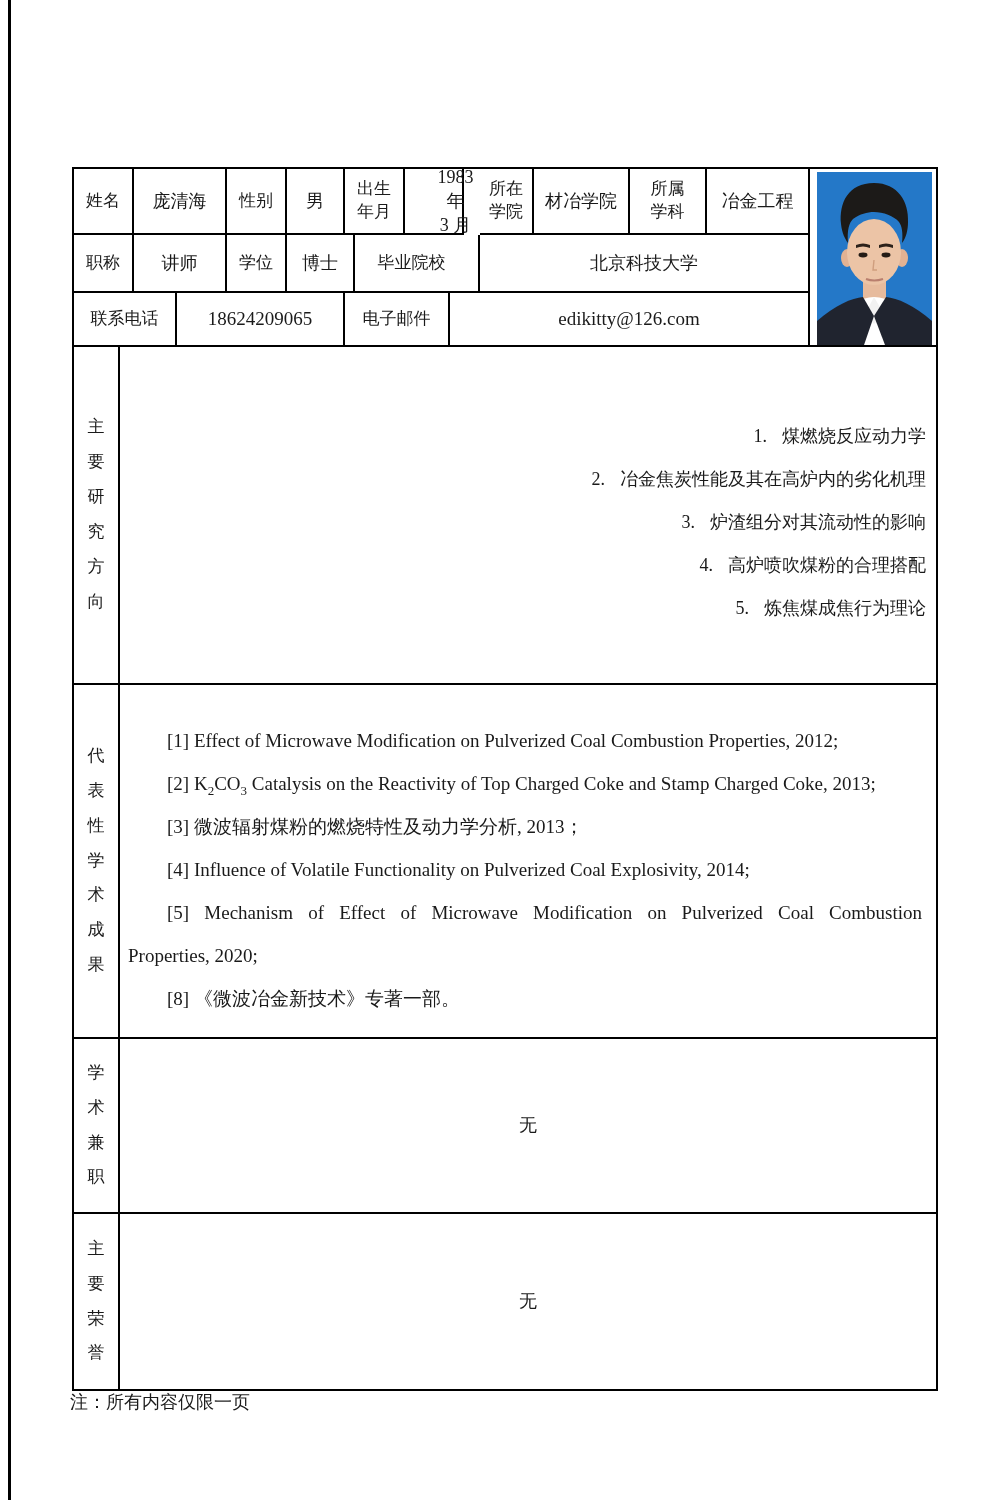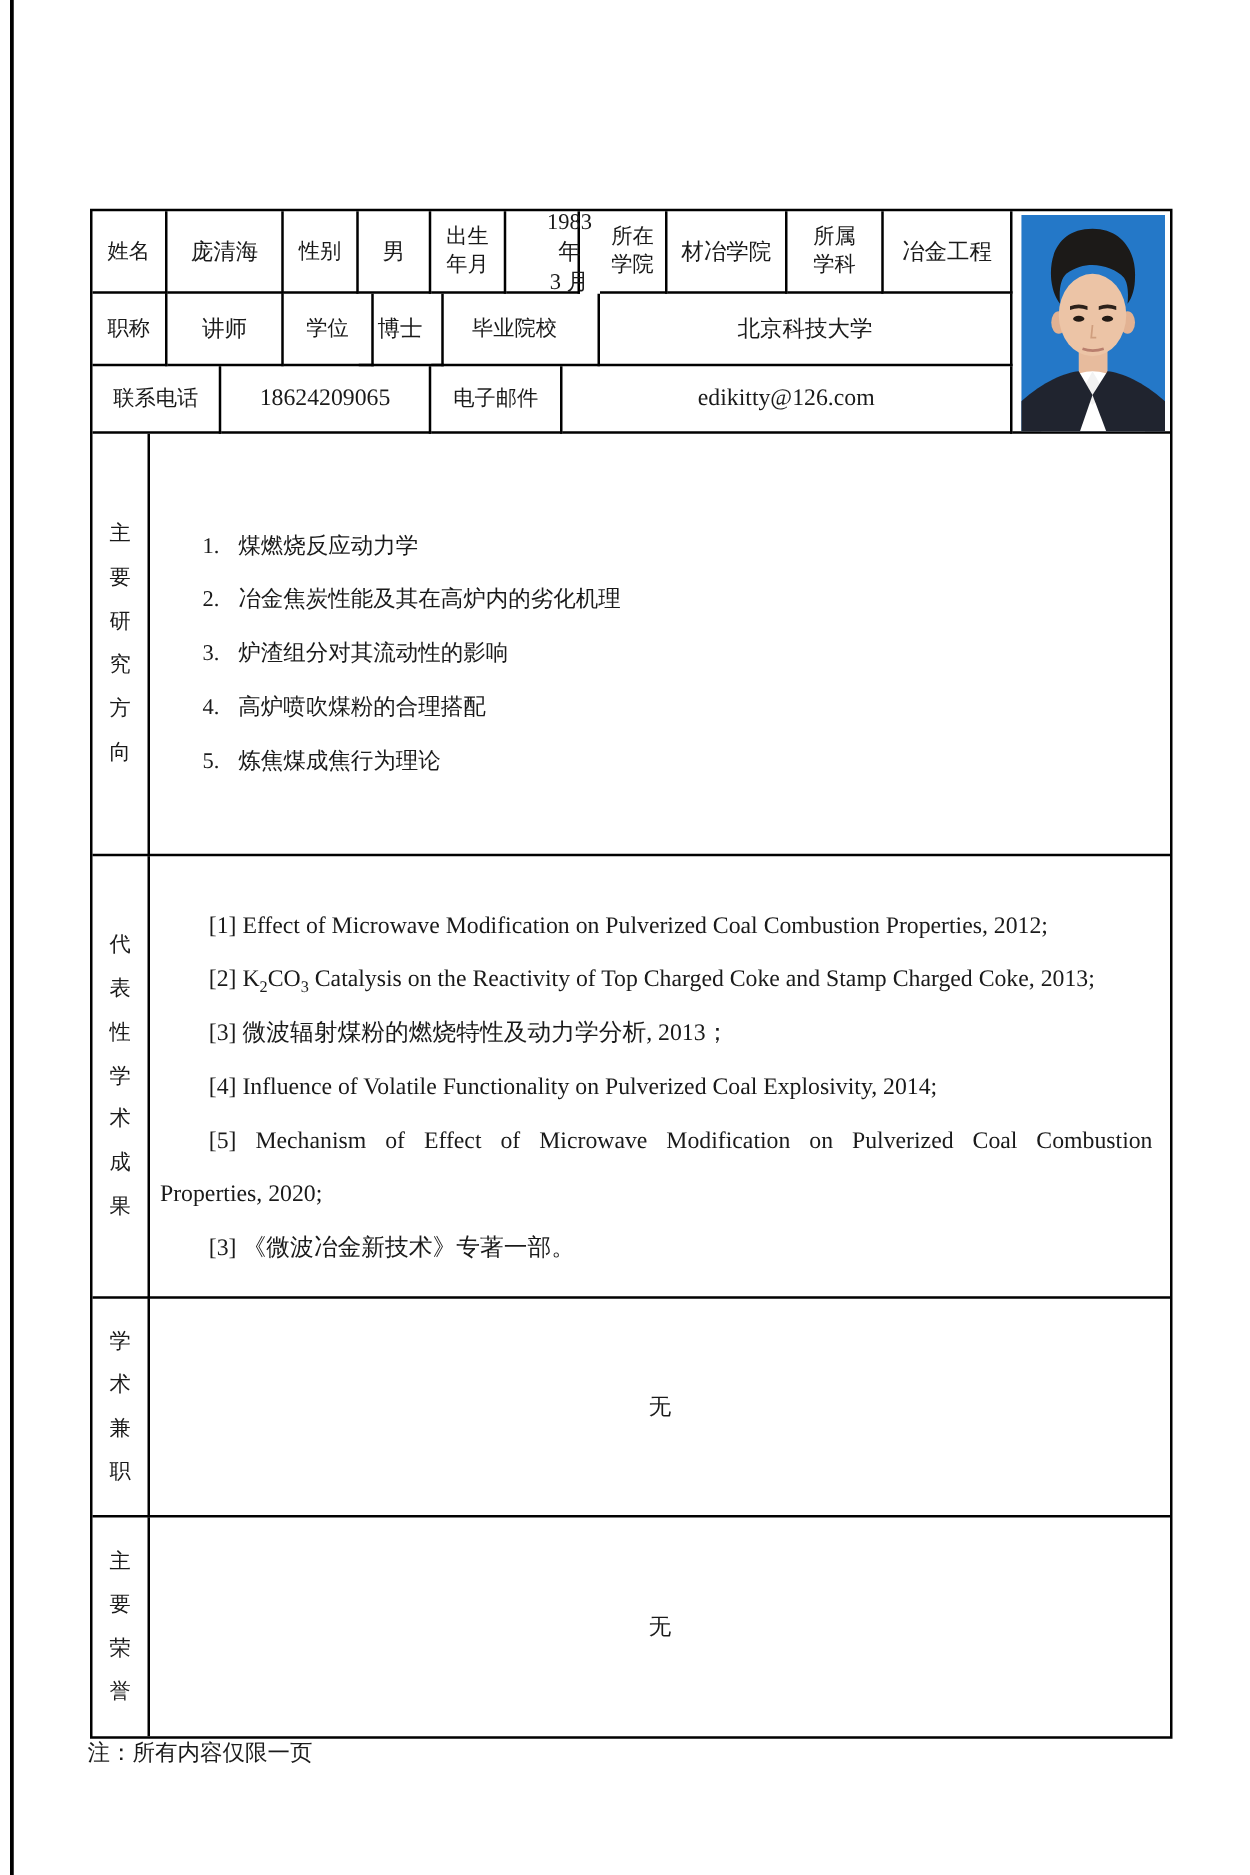--- a/index.html
+++ b/index.html
@@ -82,55 +82,55 @@
         <path d="M49,107 Q57,110 66,107" fill="none" stroke="#b97f6e" stroke-width="2"></path>
         <path d="M16,173 L16,152 C28,134 44,125 57,125 C71,125 87,134 99,152 L99,173 Z" fill="#ffffff"></path>
         <path d="M57,125 L48,142 L57,152 L67,142 Z" fill="#f2f2f2"></path>
         <path d="M0,173 L0,149 C18,133 35,126 46,125 L57,144 L47,173 Z" fill="#20242f"></path>
         <path d="M115,173 L115,149 C97,133 80,126 69,125 L57,144 L68,173 Z" fill="#20242f"></path>
       </svg>
     </div>
 
     <div class="cell" style="left:0;top:66px;width:60px;height:58px;">职称</div>
     <div class="cell value" style="left:60px;top:66px;width:93px;height:58px;">讲师</div>
-    <div class="cell" style="left:153px;top:66px;width:72px;height:58px;">学位</div>
+    <div class="cell" style="left:153px;top:66px;width:60px;height:58px;">学位</div>
     <div class="cell value" style="left:213px;top:66px;width:68px;height:58px;">博士</div>
     <div class="cell value" style="left:406px;top:66px;width:330px;height:58px;">北京科技大学</div>
     <div class="cell" style="left:271px;top:66px;width:135px;height:58px;">毕业院校</div>
 
     <div class="cell" style="left:0;top:124px;width:103px;height:54px;">联系电话</div>
     <div class="cell latin" style="left:103px;top:124px;width:168px;height:54px;">18624209065</div>
     <div class="cell" style="left:271px;top:124px;width:105px;height:54px;">电子邮件</div>
     <div class="cell latin" style="left:376px;top:124px;width:360px;height:54px;">edikitty@126.com</div>
 
     <div class="cell" style="left:0;top:178px;width:46px;height:338px;">
       <div class="vtext">主要研究方向</div>
     </div>
-    <div class="cell no-r content-cell" style="left:46px;top:178px;width:816px;height:338px;">
+    <div class="cell no-r content-cell" style="left:46px;top:178px;width:816px;height:338px;text-align:right;">
       <div class="research-list">
           <div class="research-item"><span class="num">1.</span><span>煤燃烧反应动力学</span></div>
           <div class="research-item"><span class="num">2.</span><span>冶金焦炭性能及其在高炉内的劣化机理</span></div>
           <div class="research-item"><span class="num">3.</span><span>炉渣组分对其流动性的影响</span></div>
           <div class="research-item"><span class="num">4.</span><span>高炉喷吹煤粉的合理搭配</span></div>
           <div class="research-item"><span class="num">5.</span><span>炼焦煤成焦行为理论</span></div>
         </div>
     </div>
 
     <div class="cell" style="left:0;top:516px;width:46px;height:354px;">
       <div class="vtext">代表性学术成果</div>
     </div>
     <div class="cell no-r content-cell" style="left:46px;top:516px;width:816px;height:354px;">
       <div class="ach-list">
           <div class="ach-line indent">[1] Effect of Microwave Modification on Pulverized Coal Combustion Properties, 2012;</div>
           <div class="ach-line indent"><span>[2] K</span><sub>2</sub><span>CO</span><sub>3</sub><span> Catalysis on the Reactivity of Top Charged Coke and Stamp Charged Coke, 2013;</span></div>
           <div class="ach-line indent">[3] 微波辐射煤粉的燃烧特性及动力学分析, 2013；</div>
           <div class="ach-line indent">[4] Influence of Volatile Functionality on Pulverized Coal Explosivity, 2014;</div>
           <div class="ach-line indent justify">[5] Mechanism of Effect of Microwave Modification on Pulverized Coal Combustion</div>
           <div class="ach-line">Properties, 2020;</div>
-          <div class="ach-line indent">[3] 《微波冶金新技术》专著一部。</div>
+          <div class="ach-line indent">[8] 《微波冶金新技术》专著一部。</div>
         </div>
     </div>
 
     <div class="cell" style="left:0;top:870px;width:46px;height:175px;">
       <div class="vtext">学术兼职</div>
     </div>
     <div class="cell no-r none-cell" style="left:46px;top:870px;width:816px;height:175px;">无</div>
 
     <div class="cell no-b" style="left:0;top:1045px;width:46px;height:175px;">
       <div class="vtext">主要荣誉</div>

